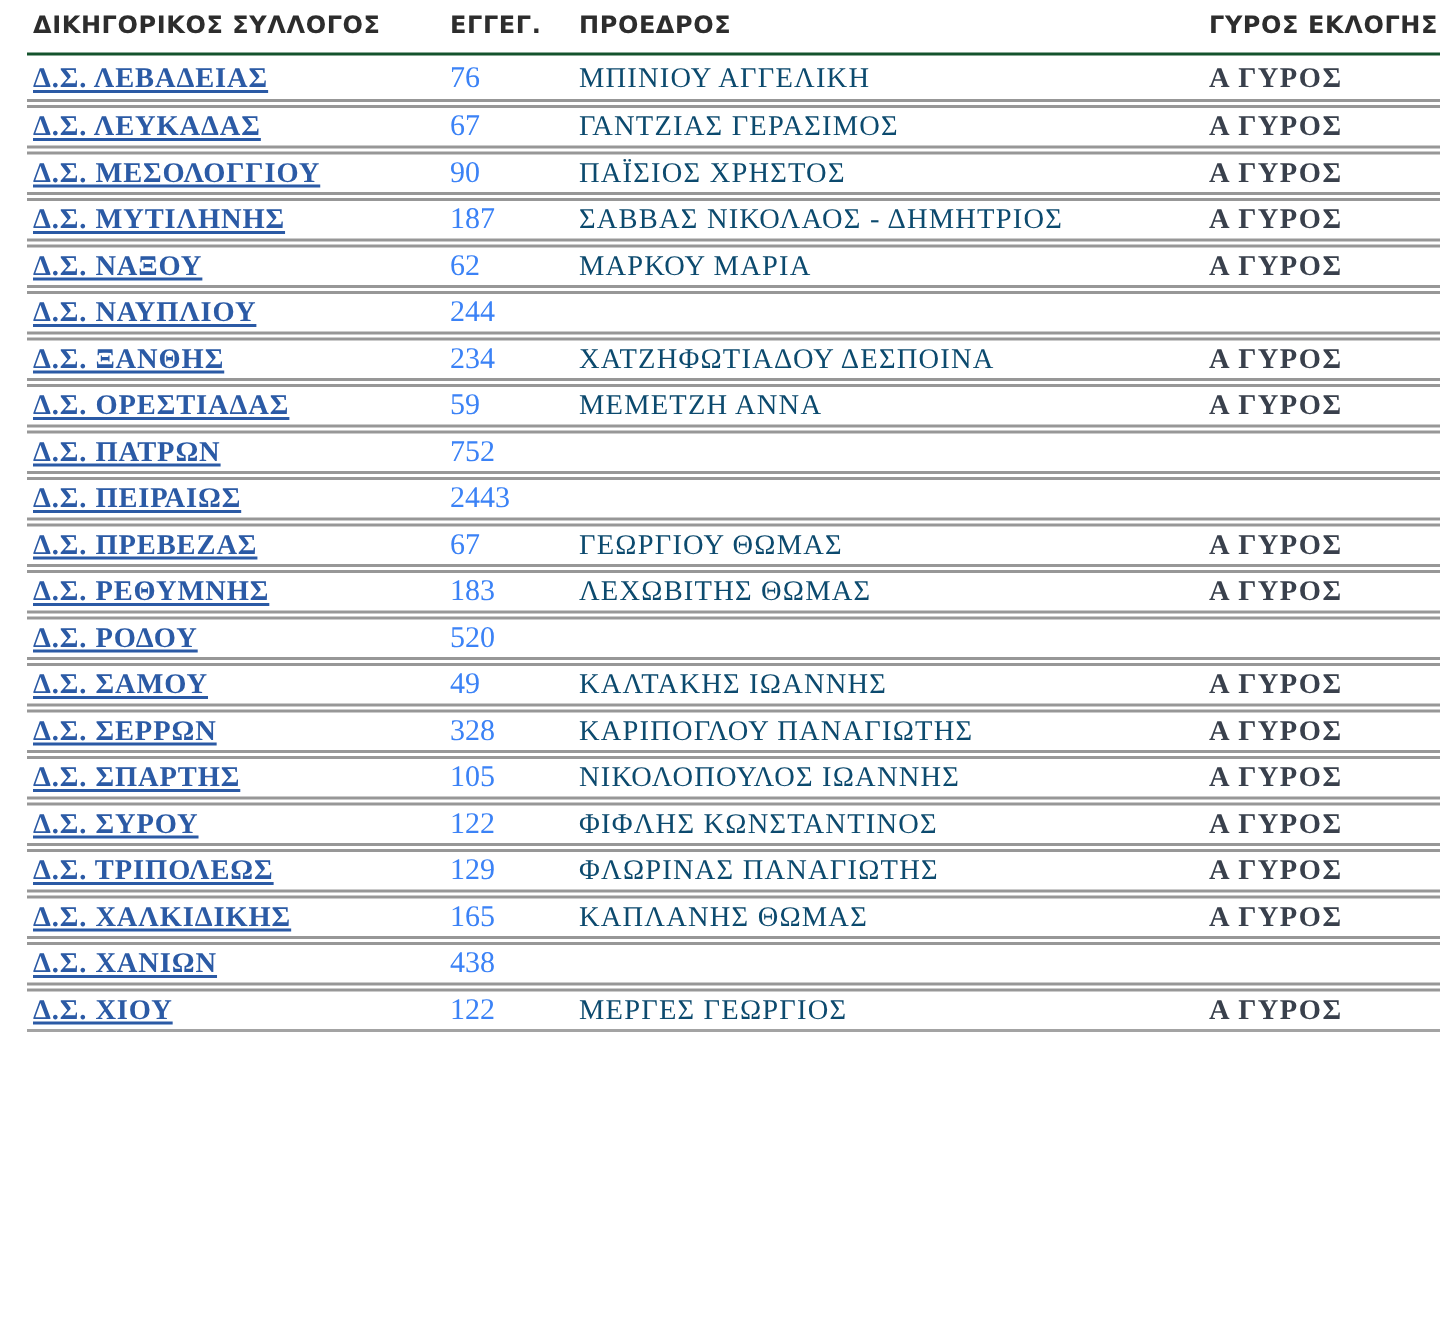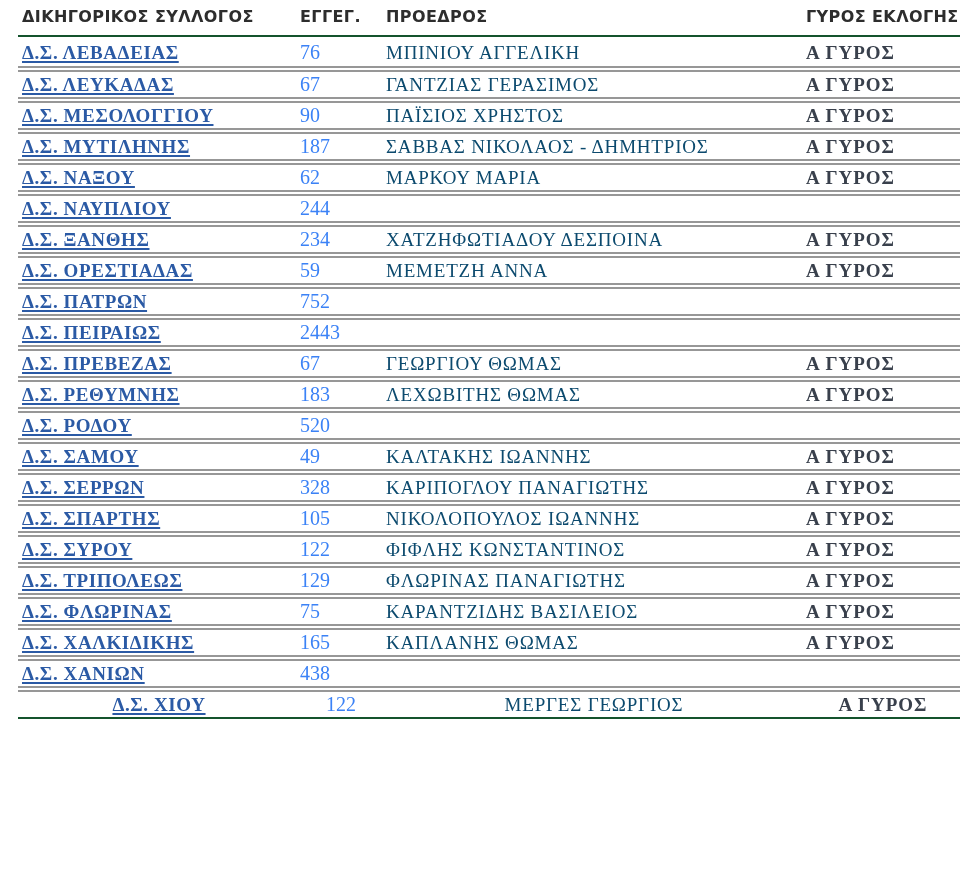--- a/index.html
+++ b/index.html
@@ -39,21 +39,21 @@
   tbody td {
     height: 29px;
     vertical-align: middle;
     padding: 0 0 0 4px;
     border-top: 2px solid #979797;
     border-bottom: 2px solid #979797;
     overflow: hidden;
     white-space: nowrap;
   }
   tbody tr:first-child td { border-top: none; }
-  tbody tr:last-child td { border-bottom: 2px solid #14532d; text-align: center; }
+  tbody tr:last-child td { border-bottom: 2px solid #a3a3a3; }
 
   td.c-assoc a {
     font-family: "Liberation Serif", serif;
     font-weight: 700;
     font-size: 19px;
     letter-spacing: 0.6px;
     color: #2b5aa5;
     text-decoration: underline;
     text-decoration-thickness: 1.5px;
     text-underline-offset: 2px;
@@ -255,28 +255,20 @@
 
   <tr>
     <td class="c-assoc">
       <a href="#">Δ.Σ. ΤΡΙΠΟΛΕΩΣ</a>
     </td>
     <td class="c-num">129</td>
     <td class="c-pres">ΦΛΩΡΙΝΑΣ ΠΑΝΑΓΙΩΤΗΣ</td>
     <td class="c-round">Α ΓΥΡΟΣ</td>
   </tr>
 
-  <tr>
-    <td class="c-assoc">
-      <a href="#">Δ.Σ. ΦΛΩΡΙΝΑΣ</a>
-    </td>
-    <td class="c-num">75</td>
-    <td class="c-pres">ΚΑΡΑΝΤΖΙΔΗΣ ΒΑΣΙΛΕΙΟΣ</td>
-    <td class="c-round">Α ΓΥΡΟΣ</td>
-  </tr>
 
 
   <tr>
     <td class="c-assoc">
       <a href="#">Δ.Σ. ΧΑΛΚΙΔΙΚΗΣ</a>
     </td>
     <td class="c-num">165</td>
     <td class="c-pres">ΚΑΠΛΑΝΗΣ ΘΩΜΑΣ</td>
     <td class="c-round">Α ΓΥΡΟΣ</td>
   </tr>

